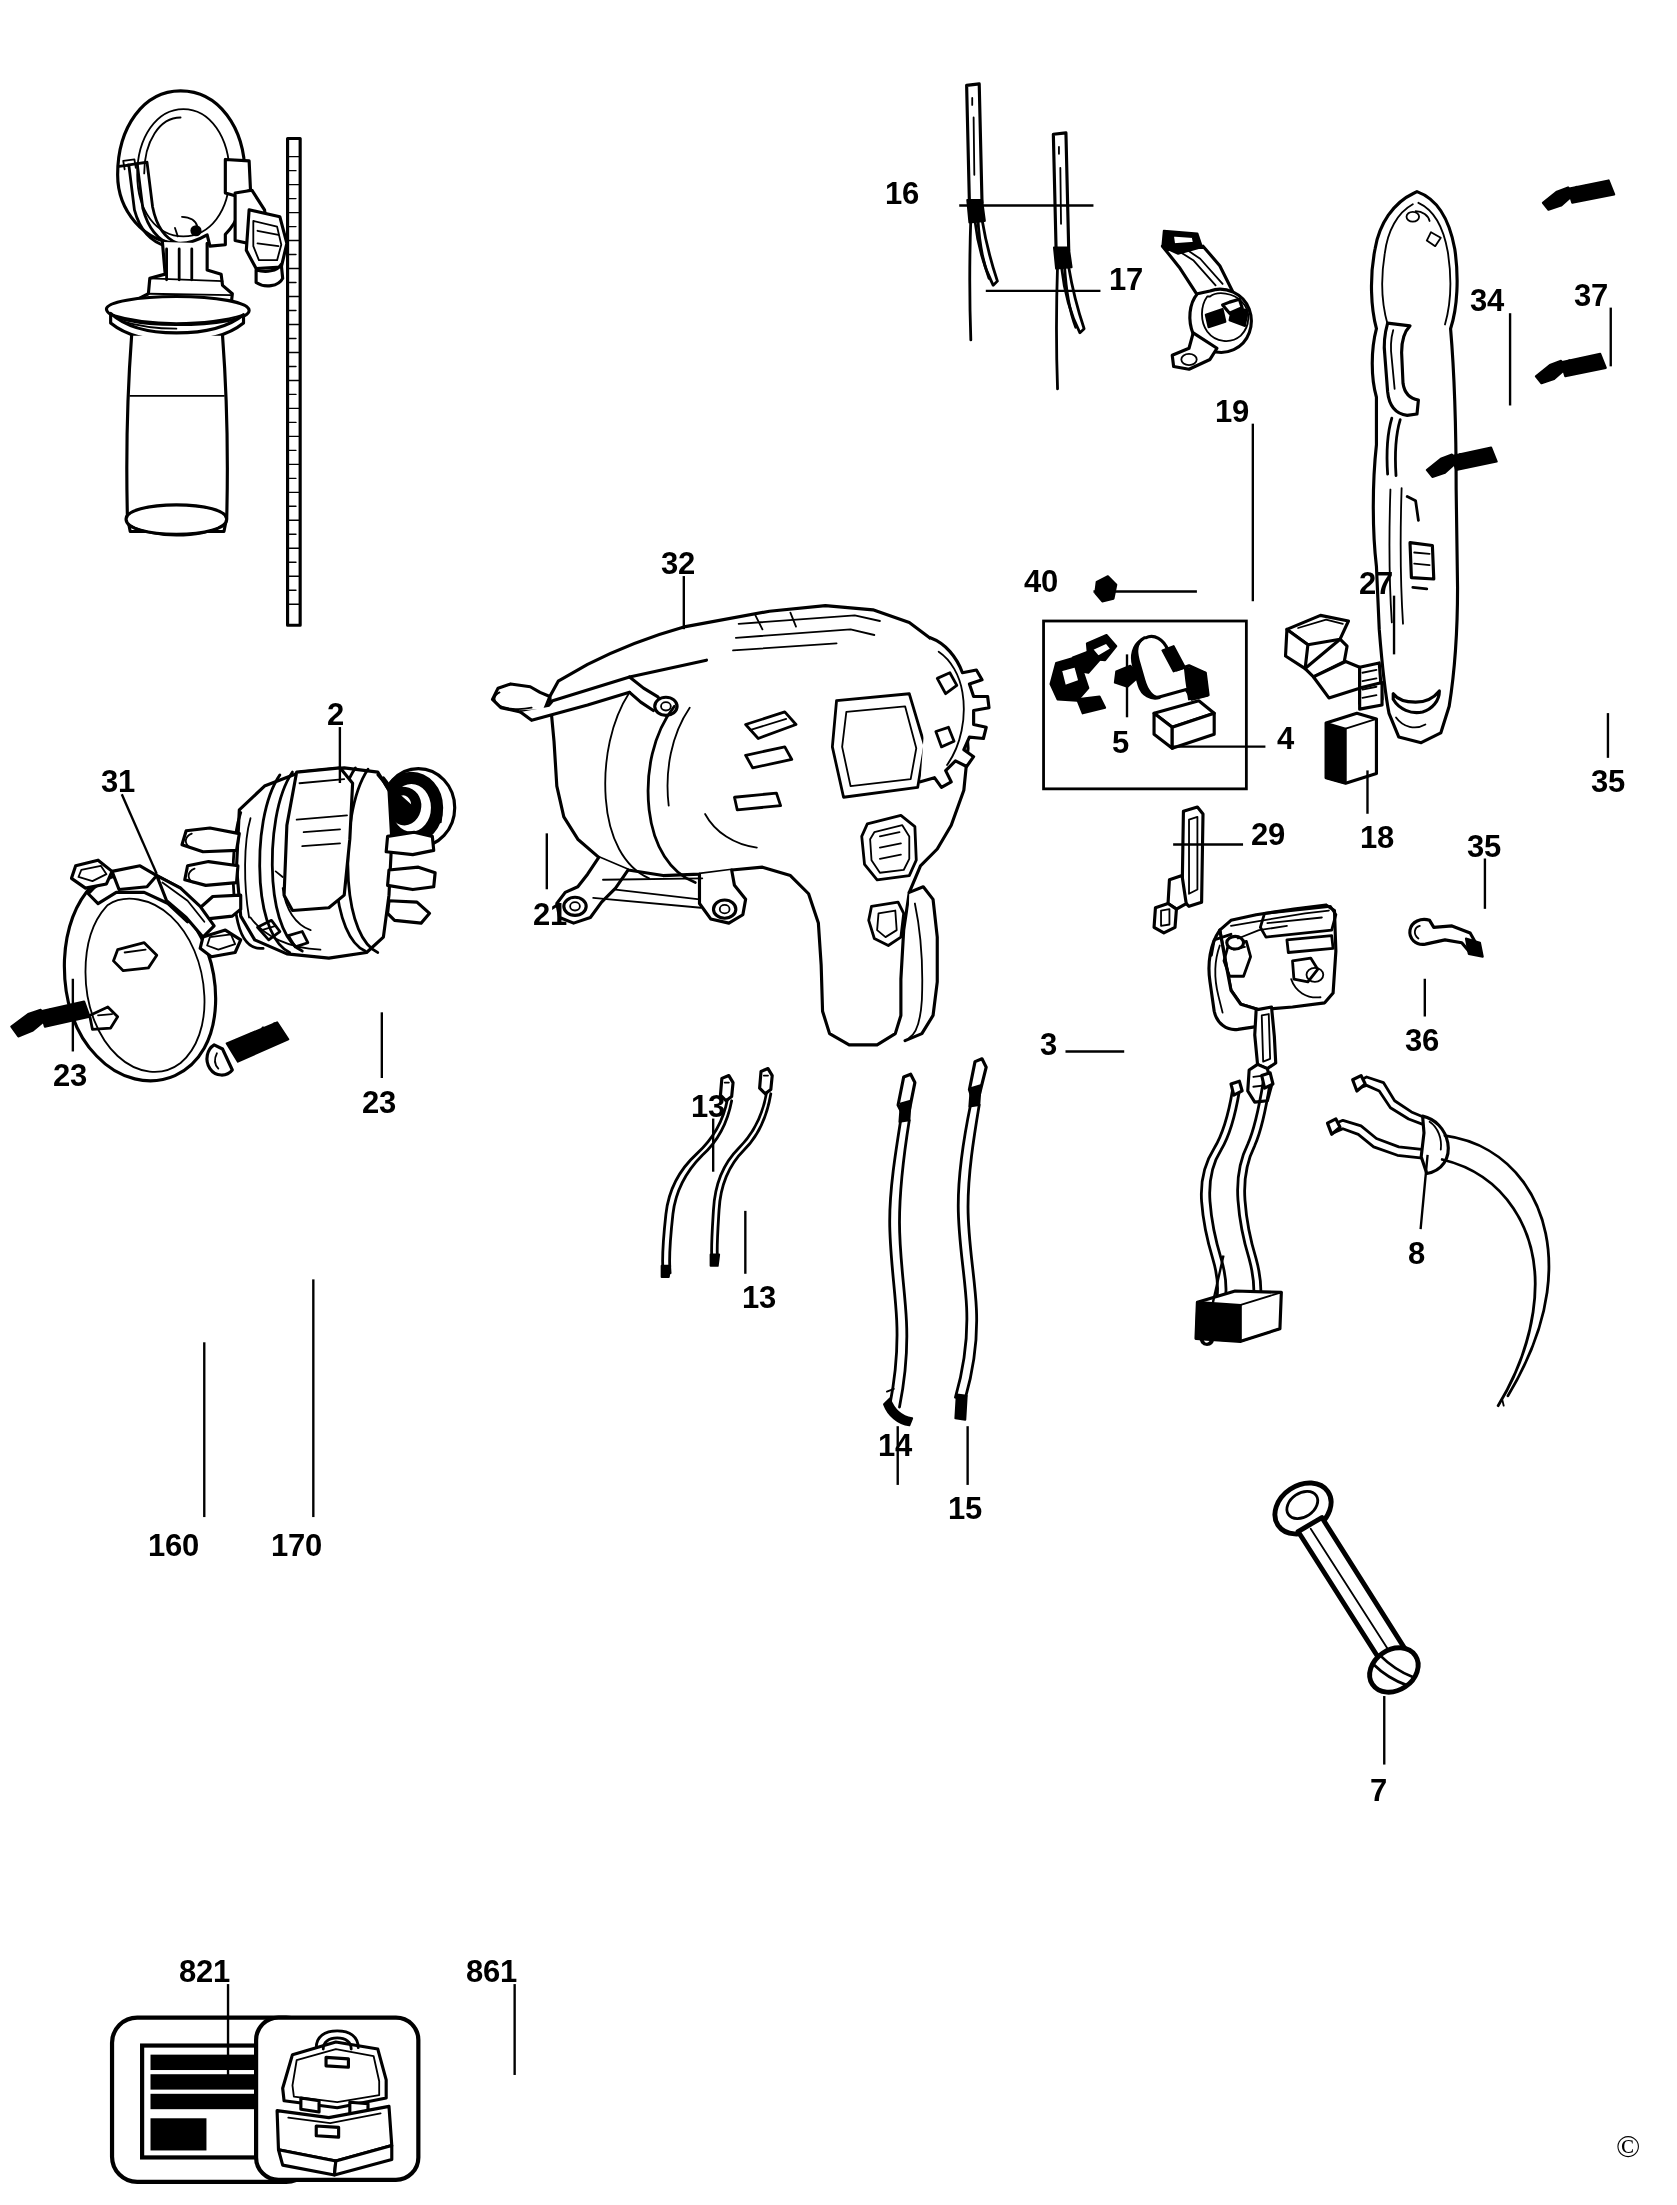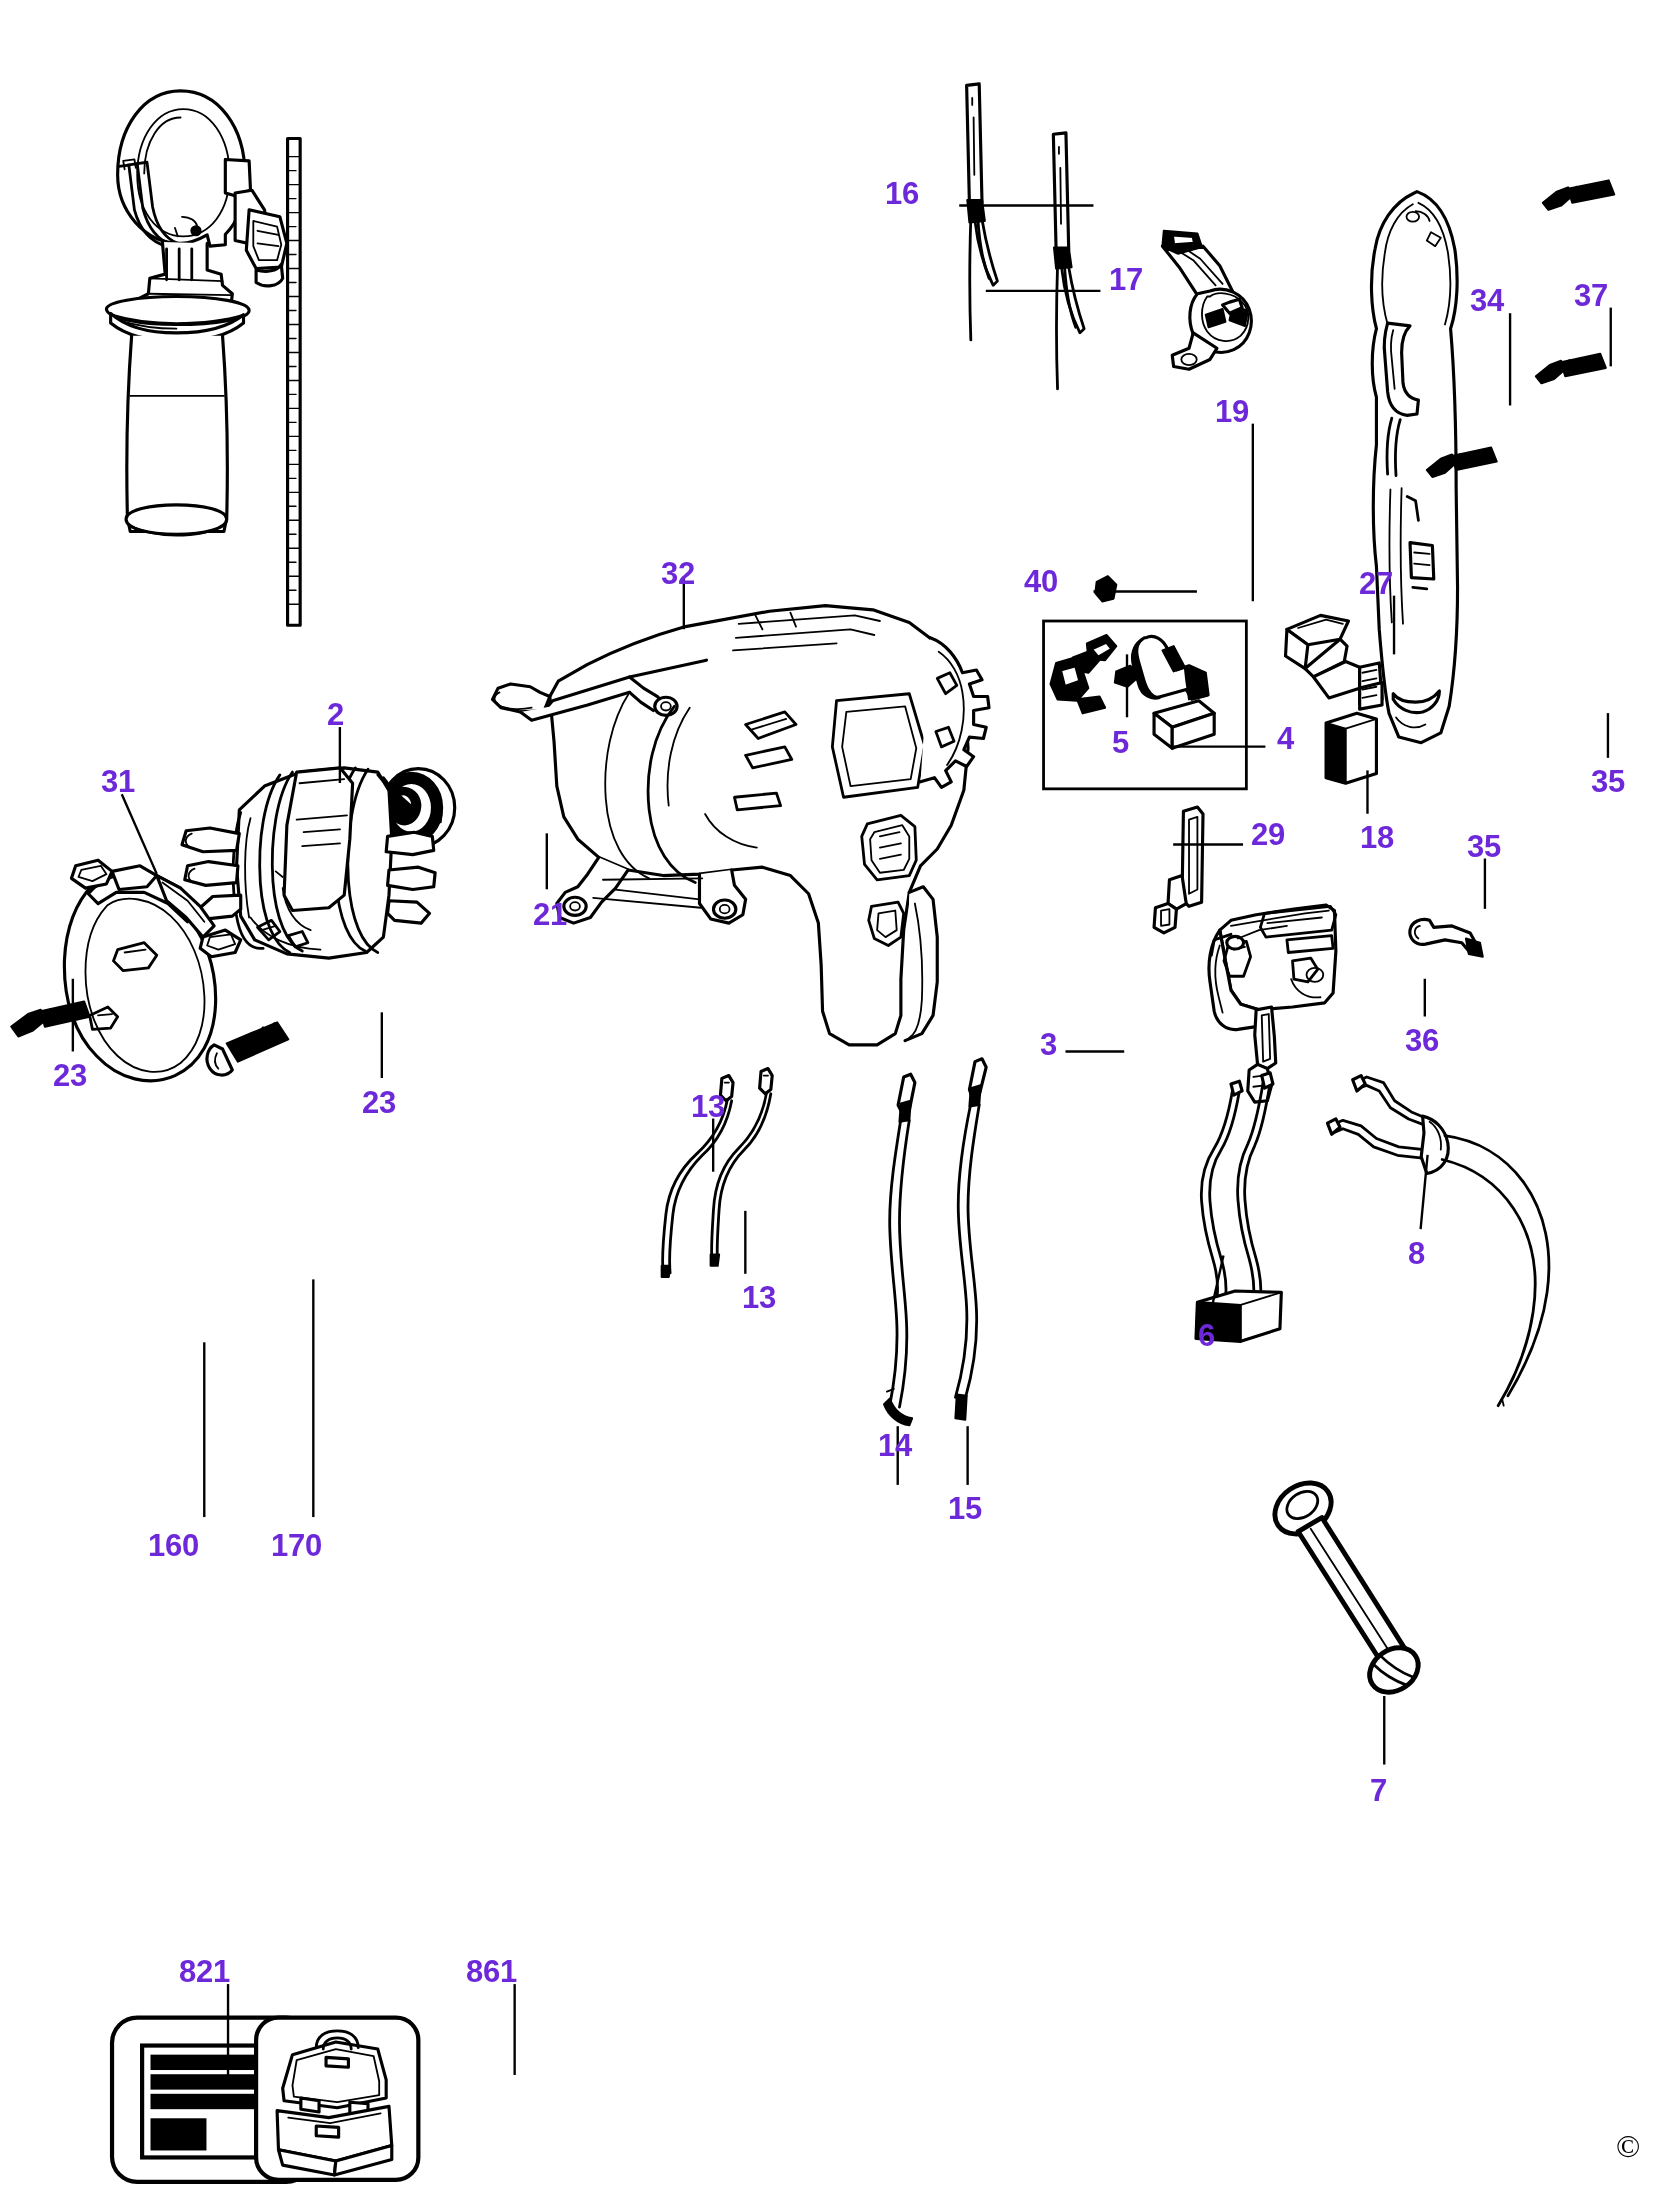--- a/index.html
+++ b/index.html
@@ -10,21 +10,21 @@
     width:1678px;height:2205px;
     background:#ffffff;
     overflow:hidden;
   }
   #artwork{position:absolute;left:0;top:0;width:1678px;height:2205px;}
   .callout{
     position:absolute;
     font-family:"Liberation Sans", sans-serif;
     font-weight:bold;
     font-size:31px;
-    color:#6d28d9;
+    color:#000000;
     line-height:1;
     white-space:nowrap;
     letter-spacing:-0.3px;
   }
   .copyright{
     position:absolute;
     font-family:"Liberation Serif", serif;
     font-size:32px;
     color:#000;
     line-height:1;
@@ -637,21 +637,21 @@
       <div class="callout" style="left: 1574px; top: 280px;">37</div>
       <div class="callout" style="left: 1024px; top: 566px;">40</div>
       <div class="callout" style="left: 1359px; top: 568px;">27</div>
       <div class="callout" style="left: 1112px; top: 727px;">5</div>
       <div class="callout" style="left: 1277px; top: 723px;">4</div>
       <div class="callout" style="left: 1352px; top: 822px; margin-left: 8px;">18</div>
       <div class="callout" style="left: 1591px; top: 766px;">35</div>
       <div class="callout" style="left: 1467px; top: 831px;">35</div>
       <div class="callout" style="left: 1251px; top: 819px;">29</div>
       <div class="callout" style="left: 1405px; top: 1025px;">36</div>
-      <div class="callout" style="left: 661px; top: 548px; margin-top: 10px;">32</div>
+      <div class="callout" style="left: 661px; top: 548px;">32</div>
       <div class="callout" style="left: 327px; top: 699px;">2</div>
       <div class="callout" style="left: 533px; top: 899px;">21</div>
       <div class="callout" style="left: 101px; top: 766px;">31</div>
       <div class="callout" style="left: 53px; top: 1060px;">23</div>
       <div class="callout" style="left: 362px; top: 1087px;">23</div>
       <div class="callout" style="left: 1040px; top: 1029px;">3</div>
       <div class="callout" style="left: 691px; top: 1091px;">13</div>
       <div class="callout" style="left: 726px; top: 1282px; margin-left: 16px;">13</div>
       <div class="callout" style="left: 878px; top: 1430px;">14</div>
       <div class="callout" style="left: 948px; top: 1493px; text-align: center;">15</div>

